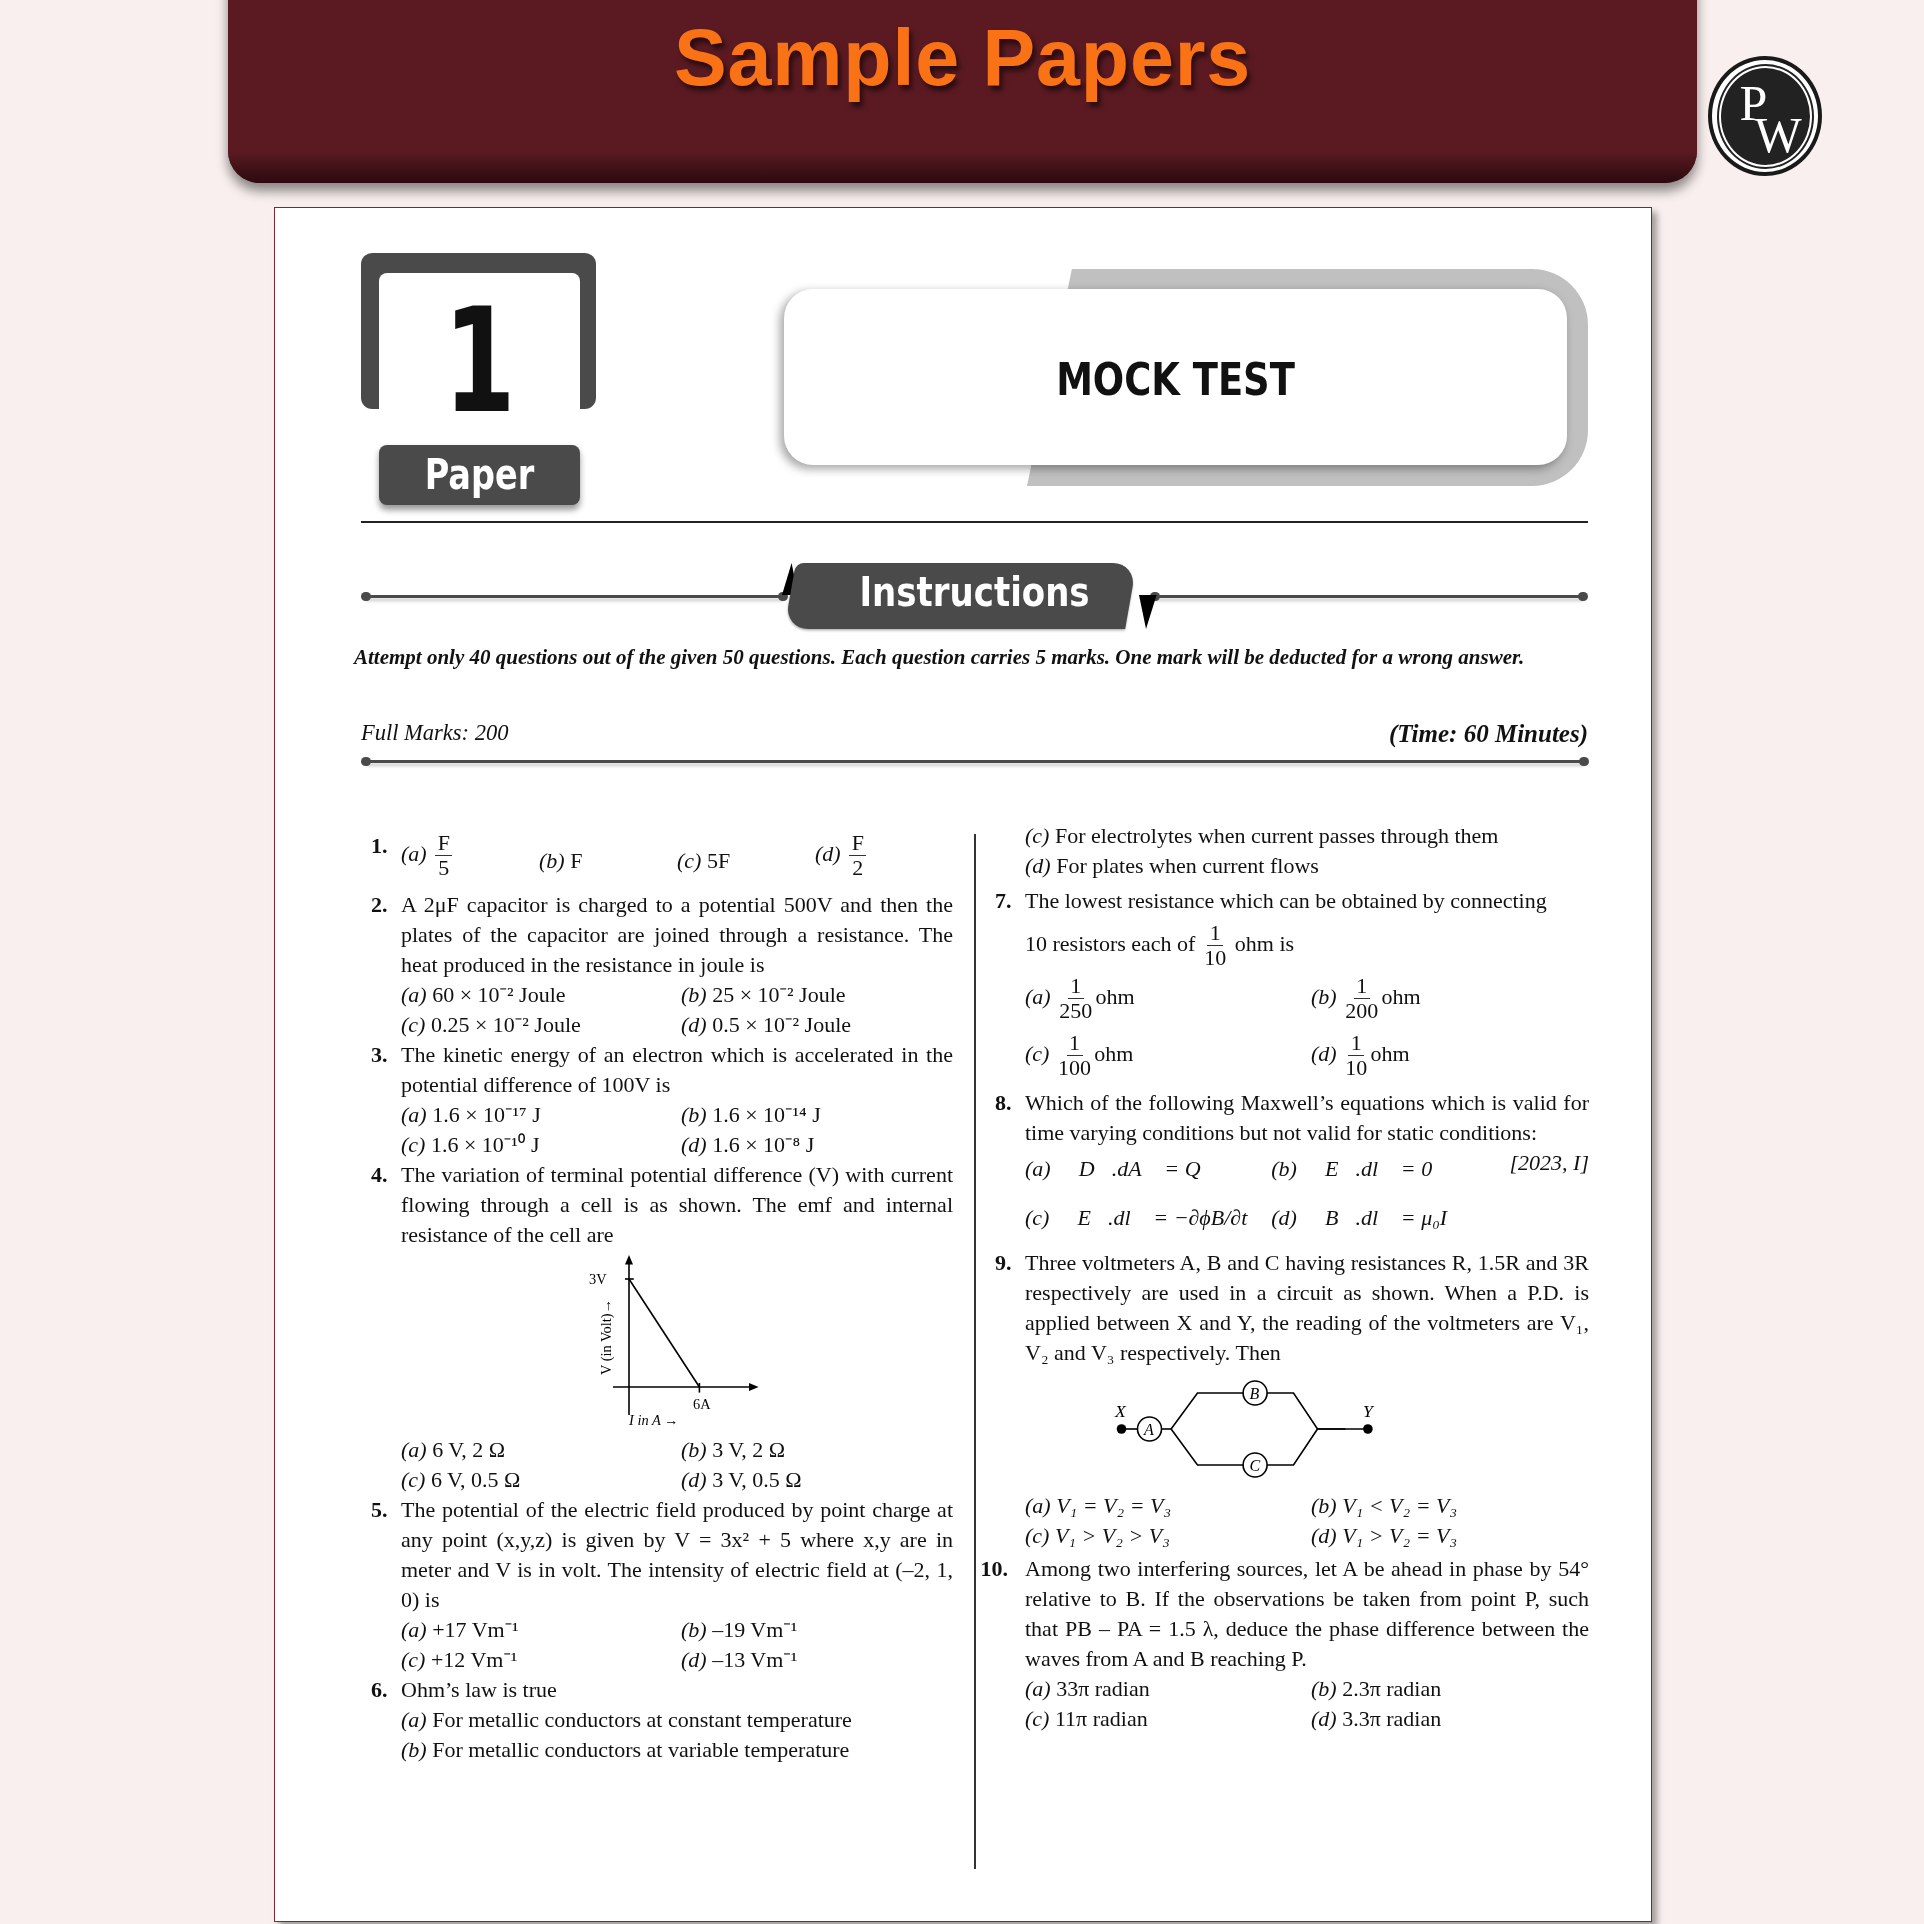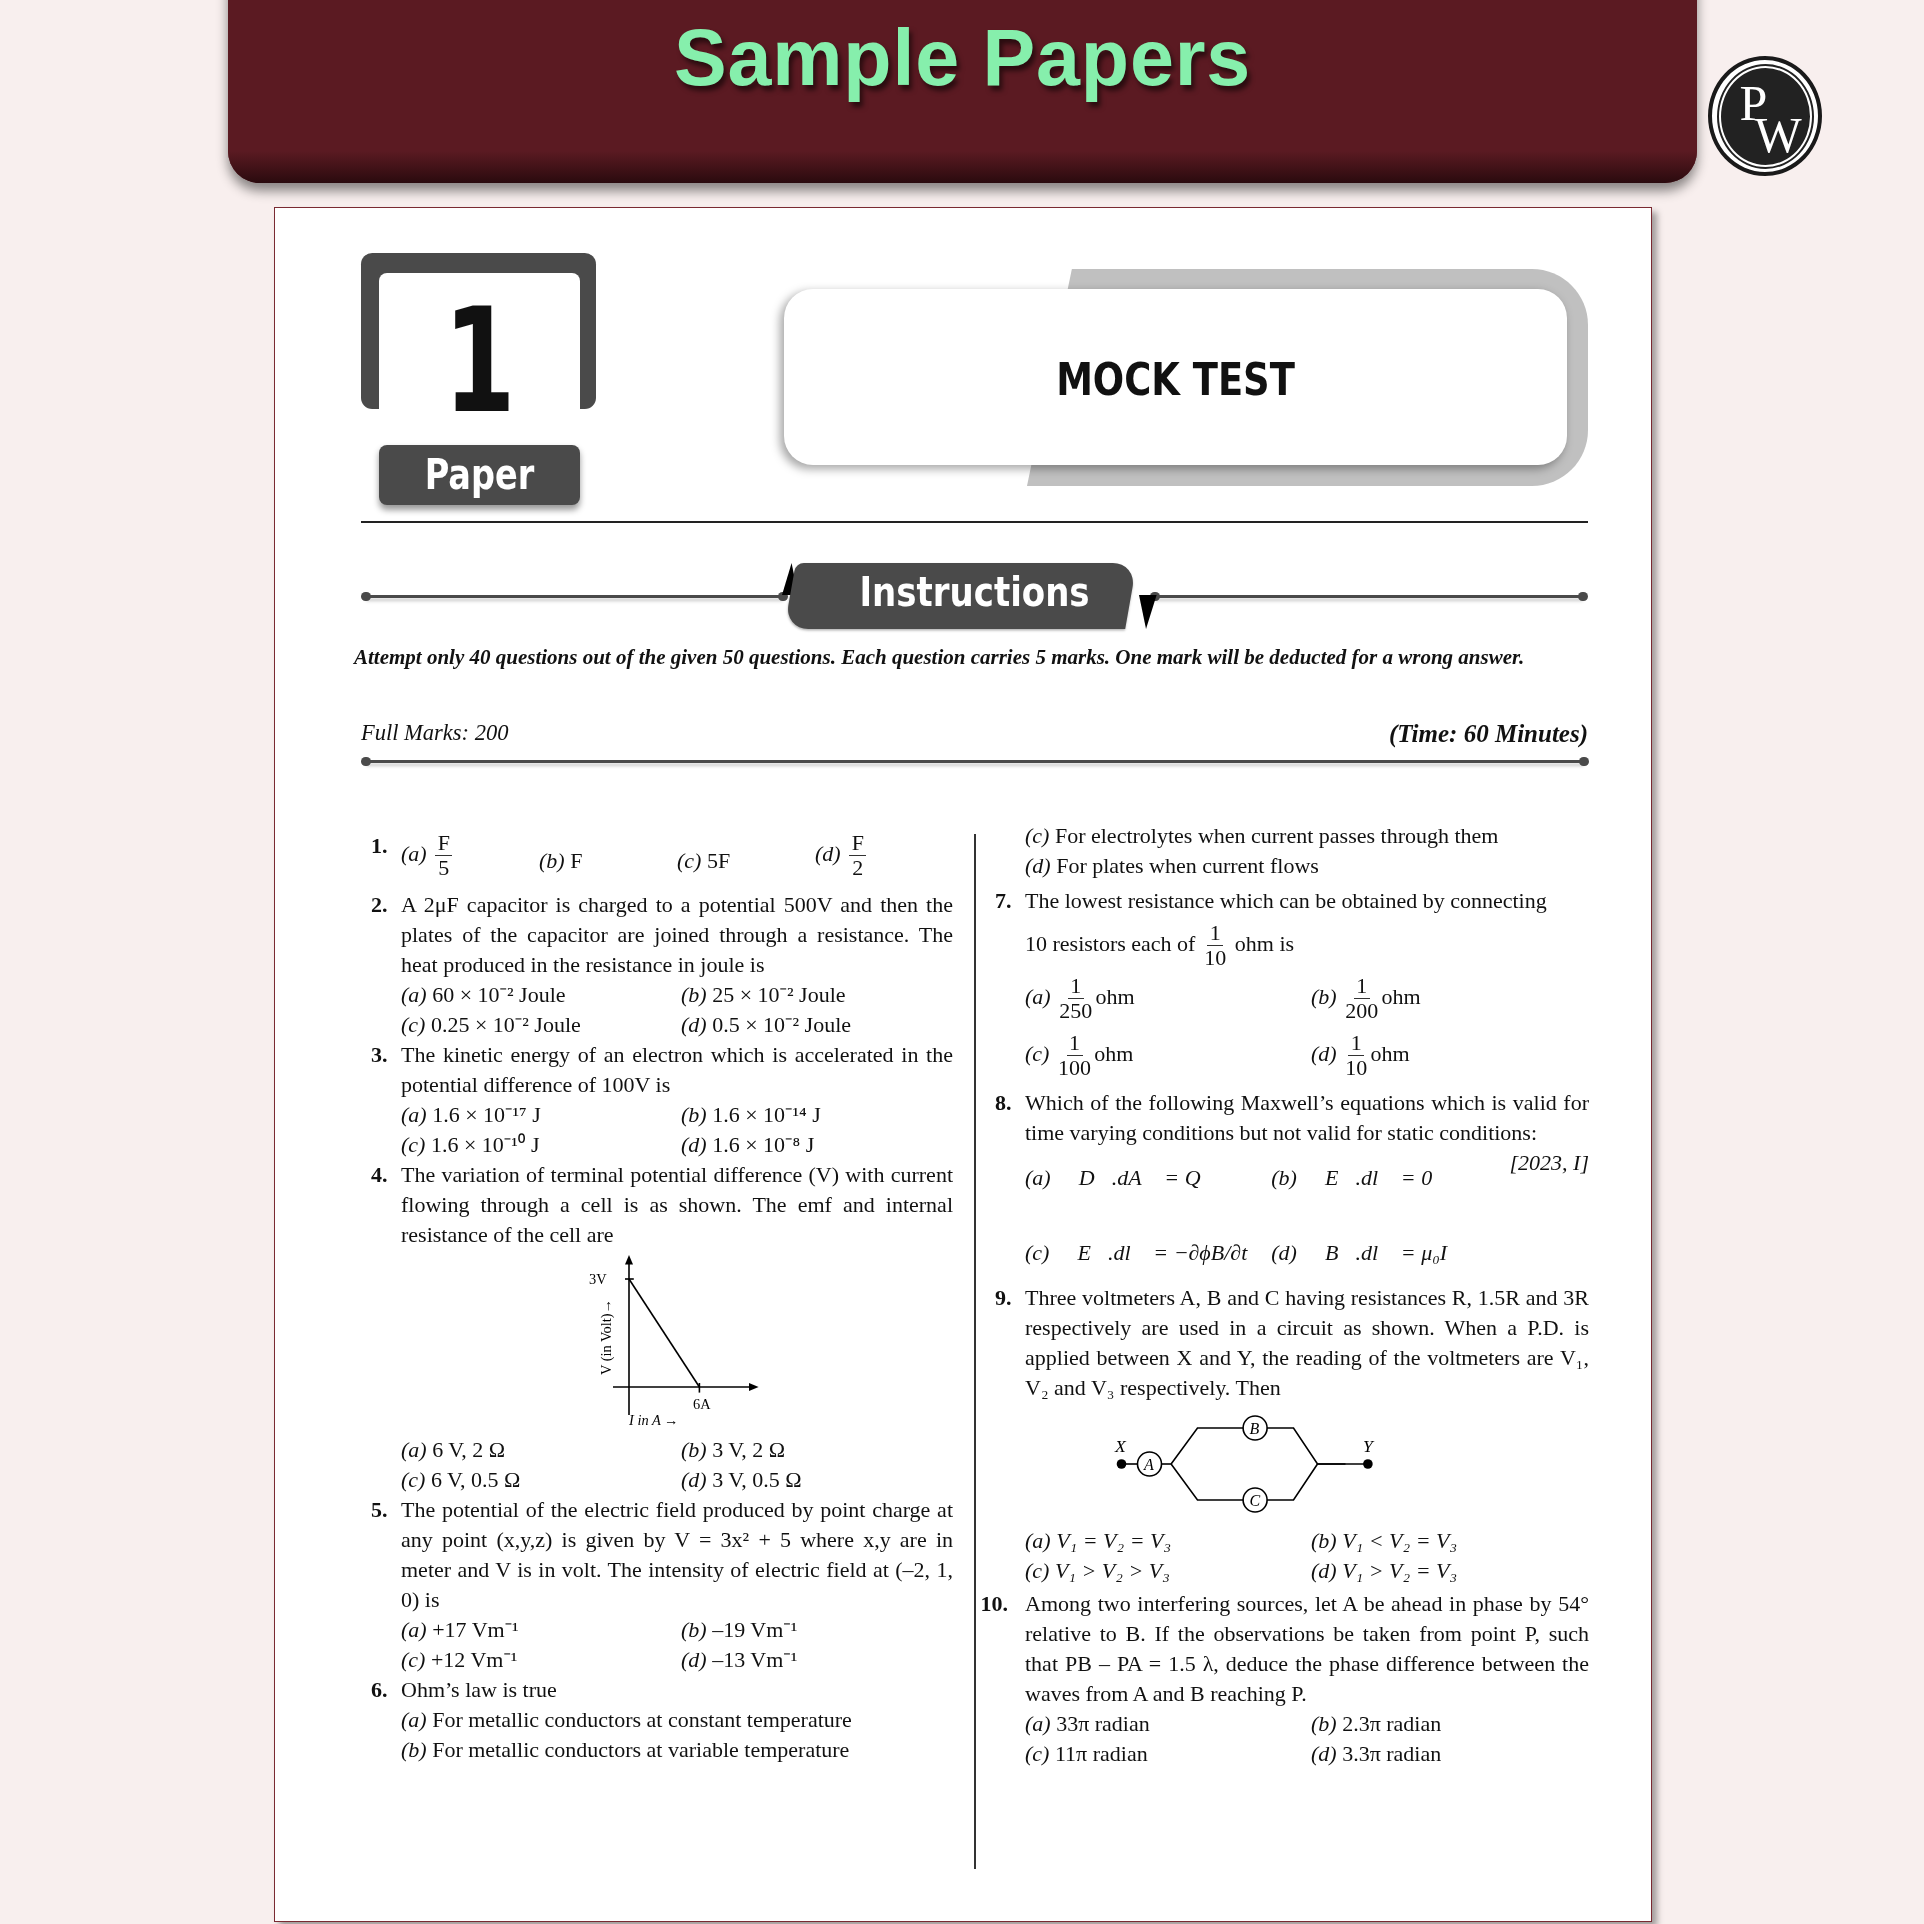--- a/index.html
+++ b/index.html
@@ -1,21 +1,21 @@
 <!DOCTYPE html>
 <html style="font-size:13px"><head>
 <meta charset="utf-8">
 <style>
   *{box-sizing:border-box;margin:0;padding:0}
   html,body{width:1925px;height:1925px;overflow:hidden}
   body{background:#f8efee;position:relative;font-family:"Liberation Serif",serif;color:#111}
 
   .banner{position:absolute;left:228px;top:-24px;width:1469px;height:207px;background:#5b1a22;border-radius:0 0 32px 32px;box-shadow:0 8px 11.2px rgba(0,0,0,.45);overflow:hidden}
   .banner:after{content:"";position:absolute;left:0;right:0;bottom:0;height:32px;background:linear-gradient(#5b1a22,#2a0a0e)}
-  .banner-title{position:absolute;left:0;right:0;top:36px;text-align:center;color:#86efac;font-family:"Liberation Sans",sans-serif;font-weight:bold;font-size:79px;letter-spacing:0.8px;text-shadow:3.2px 4.8px 4.8px rgba(0,0,0,.55);z-index:2}
+  .banner-title{position:absolute;left:0;right:0;top:36px;text-align:center;color:#f97316;font-family:"Liberation Sans",sans-serif;font-weight:bold;font-size:79px;letter-spacing:0.8px;text-shadow:3.2px 4.8px 4.8px rgba(0,0,0,.55);z-index:2}
   .logo{position:absolute;left:1708px;top:56px;width:114px;height:120px;border-radius:50%;border:4.8px solid #1a1a1a;background:#fff;display:flex;align-items:center;justify-content:center}
   .logo-inner{width:93px;height:101px;border-radius:50%;background:#222;border:2.4px solid #fff;outline:2.4px solid #222;color:#fff;font-family:"Liberation Serif",serif;font-size:50px;position:relative}
   .logo-inner .p{position:absolute;left:19px;top:6.4px}
   .logo-inner .w{position:absolute;left:34px;top:38px}
 
   .page{position:absolute;left:274px;top:207px;width:1378px;height:1715px;background:#fff;border:1.6px solid #7a2a32;box-shadow:4.8px 4.8px 6.4px rgba(0,0,0,.35)}
 
   .paper-tab{position:absolute;left:361px;top:253px;width:235px;height:156px;background:#4a4a4a;border-radius:11.2px}
   .paper-card{position:absolute;left:379px;top:273px;width:201px;height:229px;background:#fff;border-radius:8px}
   .paper-num{position:absolute;left:379px;top:285px;width:201px;text-align:center;font-family:"DejaVu Sans",sans-serif;font-weight:bold;font-size:144px;line-height:152px;transform:scaleX(.72)}
@@ -208,21 +208,21 @@
       <div class="opt"><i>(d)</i> <span class="frac">
             <span class="n">1</span>
             <span>10</span>
           </span><span>ohm</span></div>
     </div>
   </div>
 
   <div class="q" style="margin-top:8px">
     <span class="num">8.</span>
     <div><span>Which of the following Maxwell’s equations which is valid for time varying conditions but not valid for static conditions:</span> <span class="right-cite">[2023, I]</span></div>
-    <div class="opts" style="row-gap:45px;margin-top:15px;font-style:italic">
+    <div class="opts" style="row-gap:19px;margin-top:6px;font-style:italic">
       <div class="opt"><i>(a)</i> <span>∮ D⃗.dA⃗ = Q</span></div>
       <div class="opt"><i>(b)</i> <span>∮ E⃗.dl⃗ = 0</span></div>
       <div class="opt"><i>(c)</i> <span>∮ E⃗.dl⃗ = −∂ϕB/∂t</span></div>
       <div class="opt"><i>(d)</i> <span>∮ B⃗.dl⃗ = μ₀I</span></div>
     </div>
   </div>
 
   <div class="q" style="margin-top:14.4px">
     <span class="num">9.</span>
     <div>Three voltmeters A, B and C having resistances R, 1.5R and 3R respectively are used in a circuit as shown. When a P.D. is applied between X and Y, the reading of the voltmeters are V₁, V₂ and V₃ respectively. Then</div>

